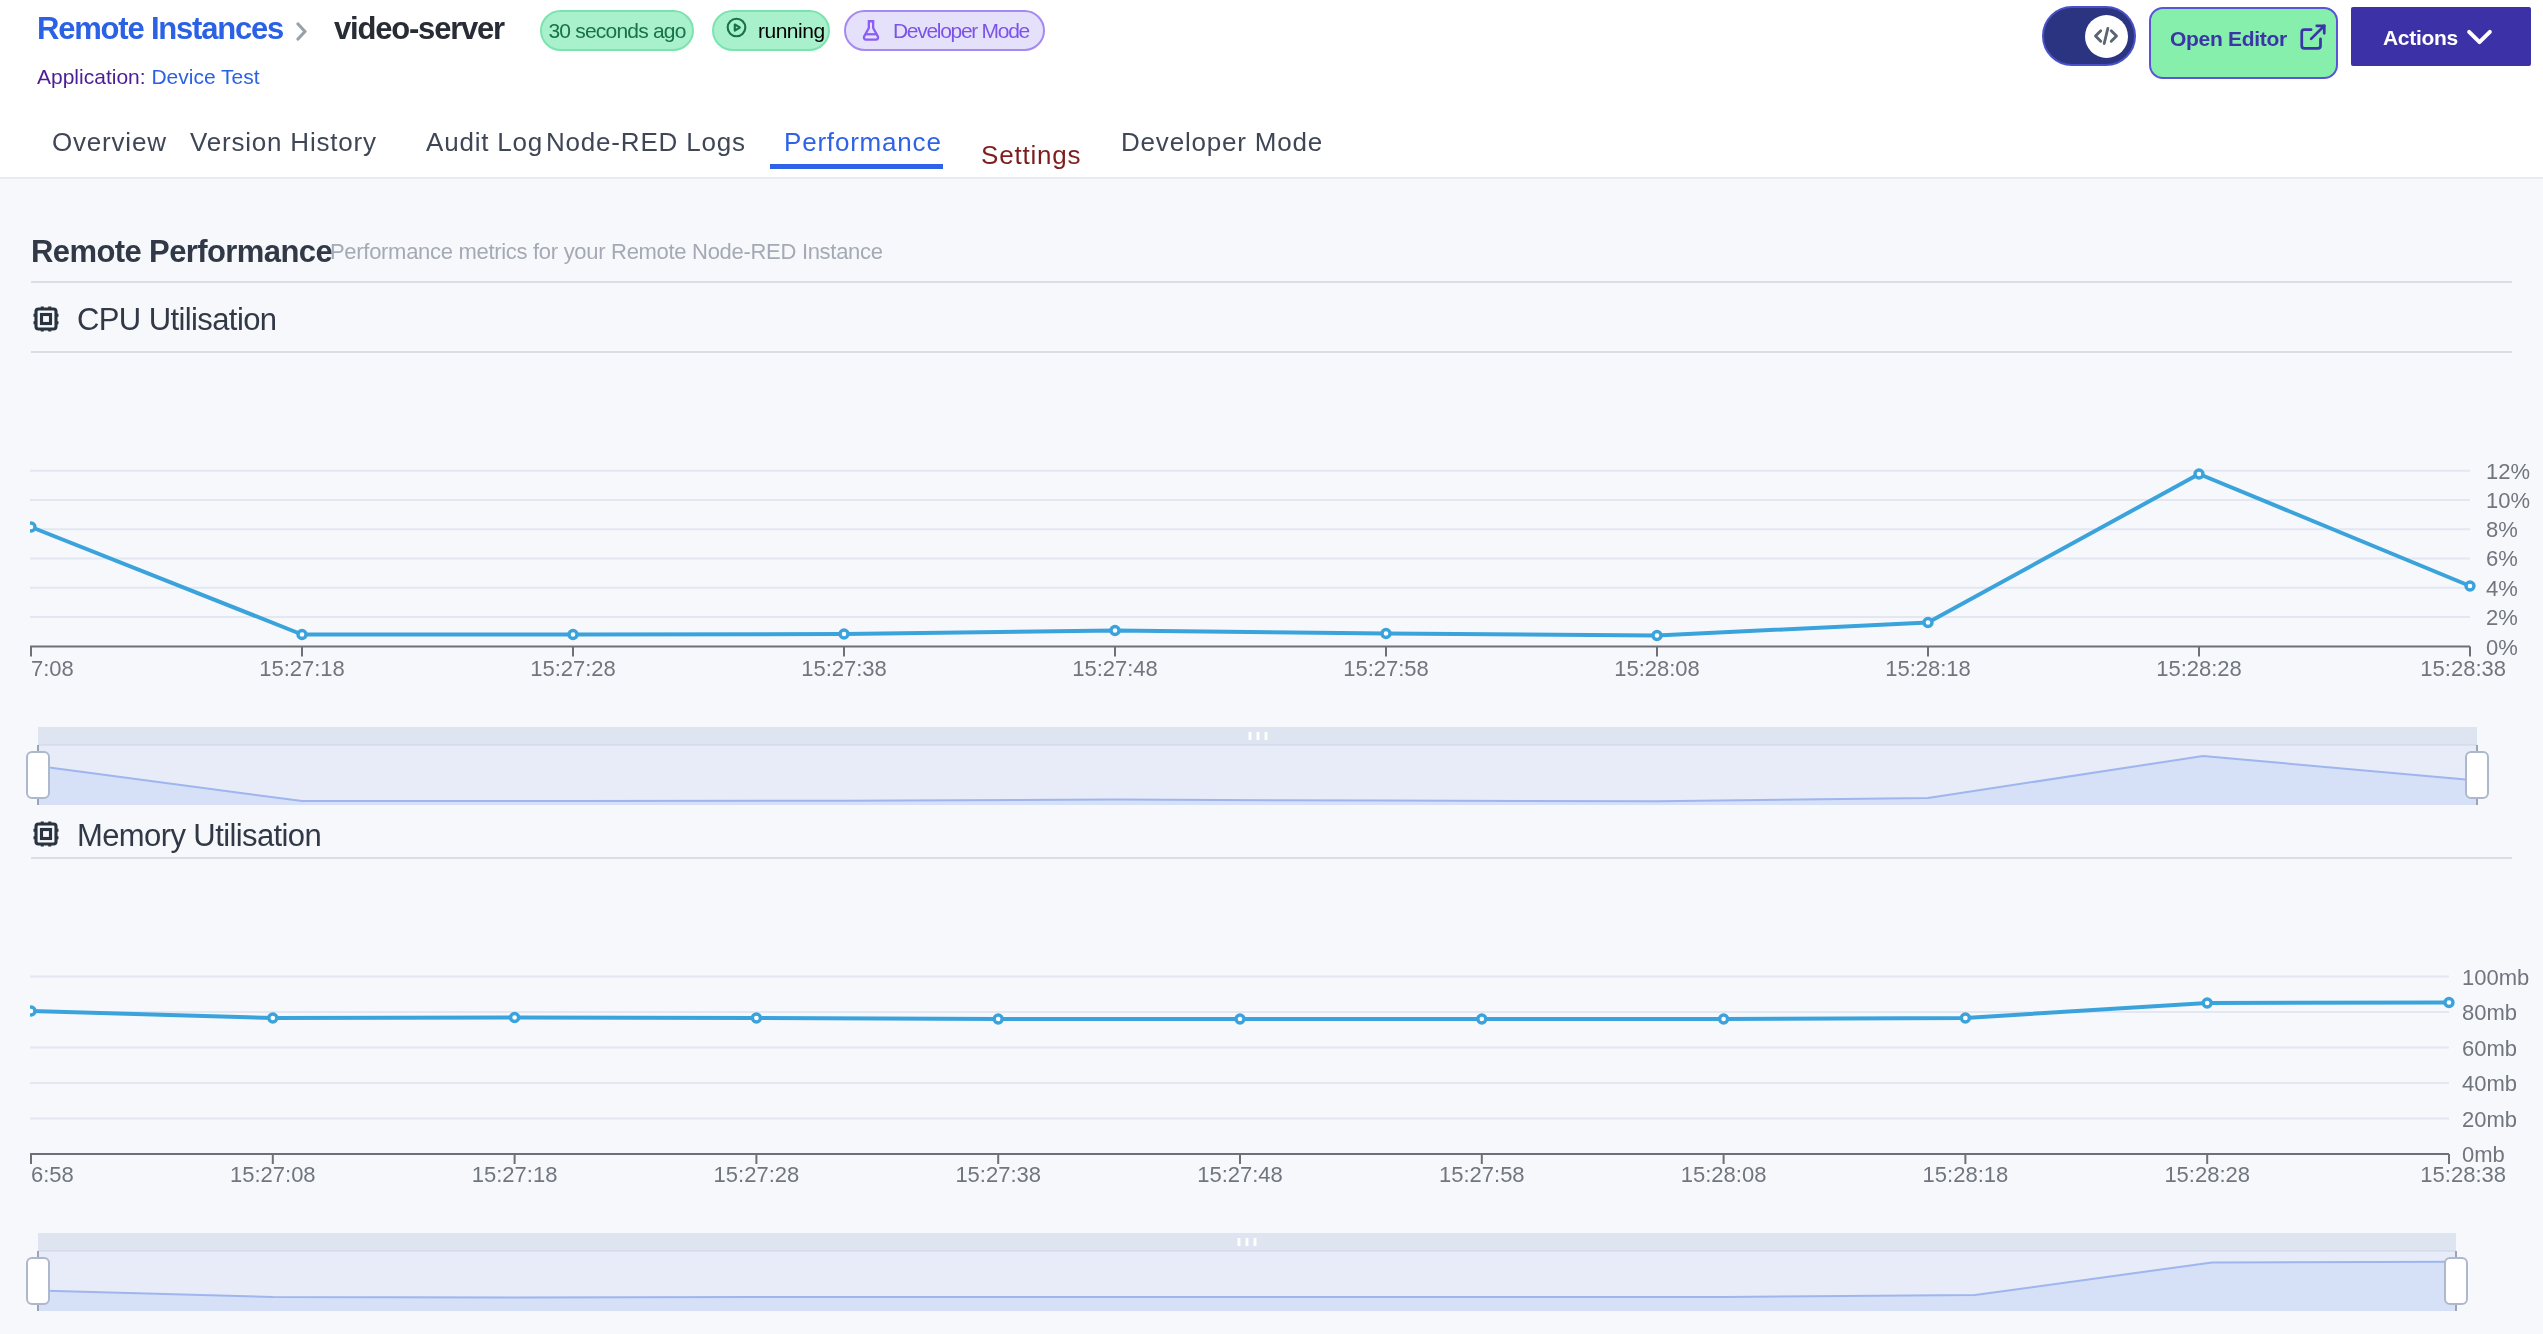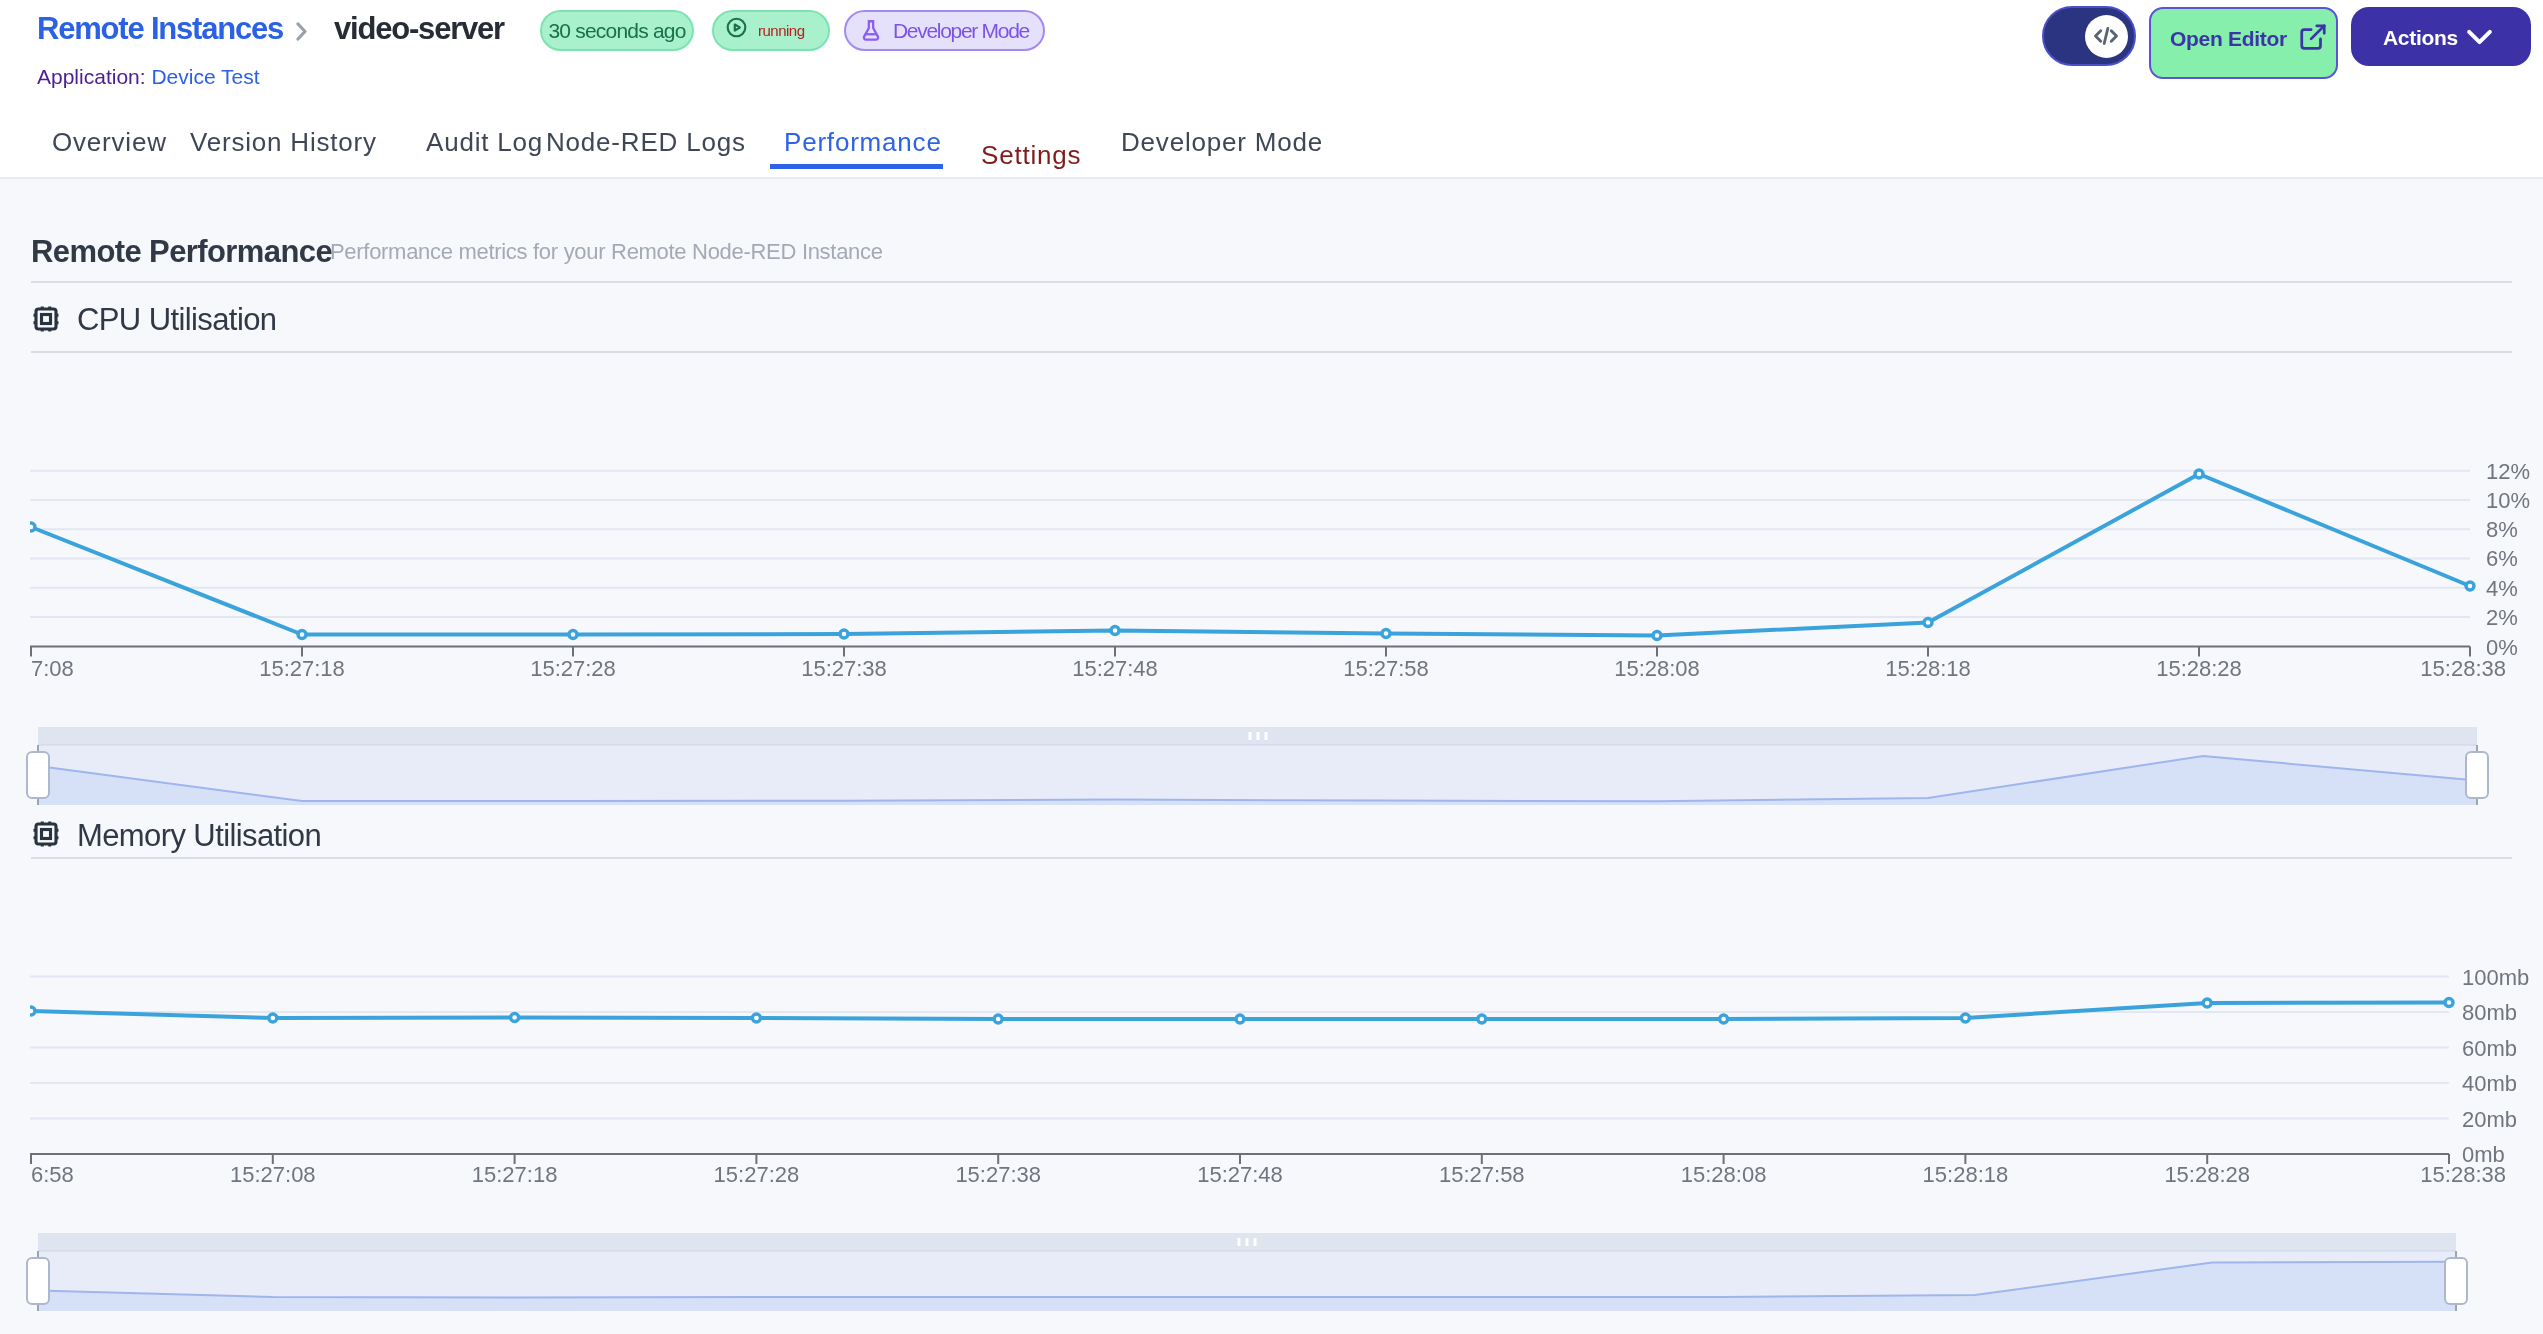--- a/index.html
+++ b/index.html
@@ -19,21 +19,21 @@
       <polyline points="3,2 10,9.5 3,17" fill="none" stroke="#98A0AB" stroke-width="3.2" stroke-linecap="round" stroke-linejoin="round"></polyline>
     </svg>
   <div class="abs" style="left:334px; top:12px; height:34px; line-height:34px; font-size:31px; letter-spacing:-1.2px; font-weight:bold; color:#272C35;">video-server</div>
 
   <div class="abs" style="left:540px; top:10px; width:154px; height:41px; background:#A9F0CC; border:2px solid #7BE4AE; border-radius:21px; color:#17714A; font-size:21px; letter-spacing:-0.8px; font-weight:500; text-align:center; line-height:37px;">30 seconds ago</div>
   <div class="abs" style="left:712px; top:10px; width:118px; height:41px; background:#A9F0CC; border:2px solid #7BE4AE; border-radius:21px;">
     <svg style="position:absolute; left:11px; top:4px;" width="23" height="23" viewBox="0 0 24 24" fill="none" stroke="#17714A" stroke-width="2.2">
         <circle cx="12" cy="12" r="9.2"></circle>
         <path d="M10.2 8.8 L15.4 12 L10.2 15.2 Z" stroke-linejoin="round"></path>
       </svg>
-    <span style="position:absolute; left:44px; top:0; height:37px; line-height:37px; color:#b91c1c; font-size:15px; letter-spacing:-0.5px; font-weight:500;">running</span>
+    <span style="position:absolute; left:44px; top:0; height:37px; line-height:37px; color:#000000; font-size:21px; letter-spacing:-0.5px; font-weight:500;">running</span>
   </div>
   <div class="abs" style="left:844px; top:10px; width:201px; height:41px; background:#E6E1FB; border:2px solid #A489F0; border-radius:21px;">
     <svg style="position:absolute; left:12px; top:6px;" width="26" height="26" viewBox="0 0 24 24" fill="none" stroke="#8B5CF6" stroke-width="2.1">
         <path d="M9 3h6M10 3v6.3L5.6 17.2c-.6 1.3.3 2.8 1.8 2.8h9.2c1.5 0 2.4-1.5 1.8-2.8L14 9.3V3"></path>
         <path d="M7.5 15h9"></path>
       </svg>
     <span style="position:absolute; left:47px; top:0; height:37px; line-height:37px; color:#7C53E8; font-size:21px; letter-spacing:-1.3px; font-weight:500;">Developer Mode</span>
   </div>
 
   <div class="abs" style="left:2042px; top:6px; width:94px; height:60px; background:#2A3480; border:2px solid #4A50C8; border-radius:30px;">
@@ -45,21 +45,21 @@
       </svg>
   </div>
   <div class="abs" style="left:2149px; top:7px; width:189px; height:72px; background:#86efac; border:2px solid #5A54D7; border-radius:14px;">
     <span style="position:absolute; left:19px; top:0; height:59px; line-height:59px; color:#3B35A8; font-size:21px; letter-spacing:-0.3px; font-weight:bold;">Open Editor</span>
     <svg style="position:absolute; left:147px; top:13px;" width="30" height="30" viewBox="0 0 24 24" fill="none" stroke="#3B35A8" stroke-width="2.2" stroke-linecap="round" stroke-linejoin="round">
         <path d="M18 13.5V19a2 2 0 0 1-2 2H5a2 2 0 0 1-2-2V8a2 2 0 0 1 2-2h5.5"></path>
         <polyline points="15,3 21,3 21,9"></polyline>
         <line x1="10.5" y1="13.5" x2="21" y2="3"></line>
       </svg>
   </div>
-  <div class="abs" style="left:2351px; top:7px; width:180px; height:59px; background:#3C31A6; border-radius:18px;">
+  <div class="abs" style="left:2351px; top:7px; width:180px; height:59px; background:#3C31A6; border-radius:2px;">
     <span style="position:absolute; left:32px; top:0; height:62px; line-height:62px; color:#fff; font-size:21px; letter-spacing:-0.3px; font-weight:bold;">Actions</span>
     <svg style="position:absolute; left:115px; top:22px;" width="27" height="17" viewBox="0 0 28 18" fill="none" stroke="#fff" stroke-width="4.2" stroke-linecap="round" stroke-linejoin="round">
         <polyline points="3,3 14,14 25,3"></polyline>
       </svg>
   </div>
 
   <div class="abs" style="left:37px; top:62px; height:30px; line-height:30px; font-size:21px;">
     <span style="color:#4c1d95;">Application: </span><span style="color:#2B61E4;">Device Test</span>
   </div>
 

